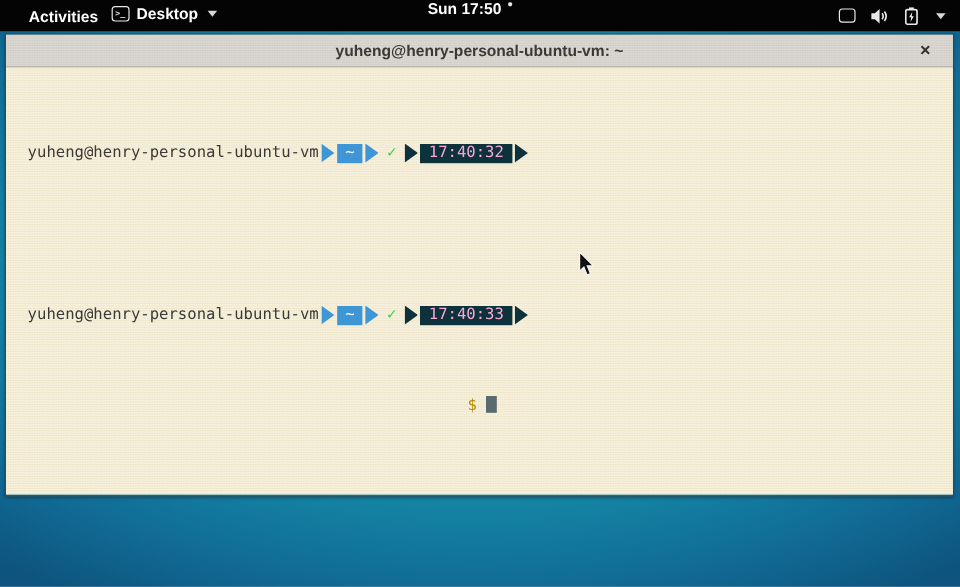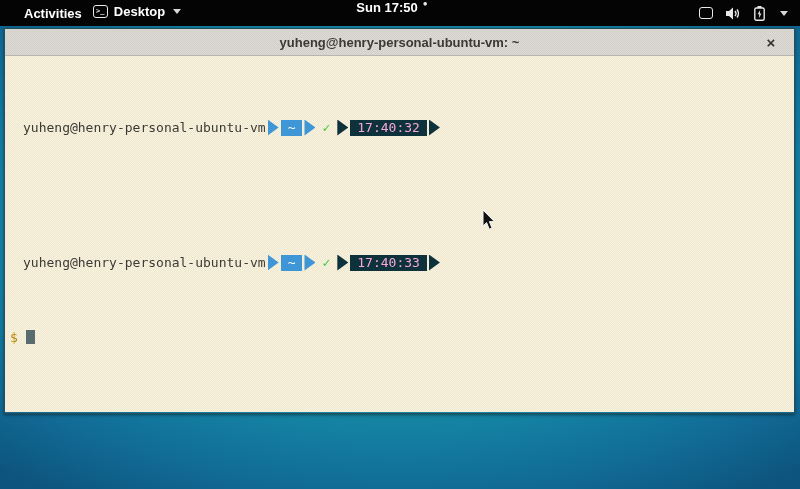--- a/index.html
+++ b/index.html
@@ -20,21 +20,21 @@
   .topbar-clock { position:absolute; left:0; right:16px; top:0; height:22px; display:flex;
                   align-items:flex-start; justify-content:center; gap:5px; pointer-events:none; }
   .topbar-clock > * { pointer-events:auto; }
   .notif-dot { font-size:8px; line-height:8px; color:#e6e6e6; }
   .topbar-right { margin-left:auto; display:flex; align-items:center; gap:13px; padding-right:12px; }
   .screen-ico { width:14px; height:12px; border:1.5px solid #e8e8e8; border-radius:3px; }
   .tray svg { display:block; }
 
   
   .desktop { position:absolute; top:26px; left:0; width:800px; height:463px;
-             background: radial-gradient(ellipse 620px 330px at 50% 42%, #1cab9b 0%, #18999f 38%, #1480a2 64%, #116b95 82%, #0d547e 100%); }
+             background: radial-gradient(ellipse 620px 330px at 50% 42%, #1cab9b 0%, #18999f 38%, #1480a2 64%, #116b95 82%, #0d547e 100%); text-align: center; }
 
   
   .window { position:absolute; top:2px; left:4px; width:791px; height:386px;
             border:1px solid #23505e; box-shadow:0 1px 3px rgba(0,0,0,.45); }
   .titlebar { height:27px; display:flex; align-items:center; justify-content:center; position:relative;
               background:#d8d5cf;
               background-image: conic-gradient(#dedbd6 25%, #d1cec7 0 50%, #dedbd6 0 75%, #d1cec7 0);
               background-size:2px 2px;
               border-bottom:1px solid #b8b5ae;
               color:#3b3935; font-size:13px; font-weight:bold; }

